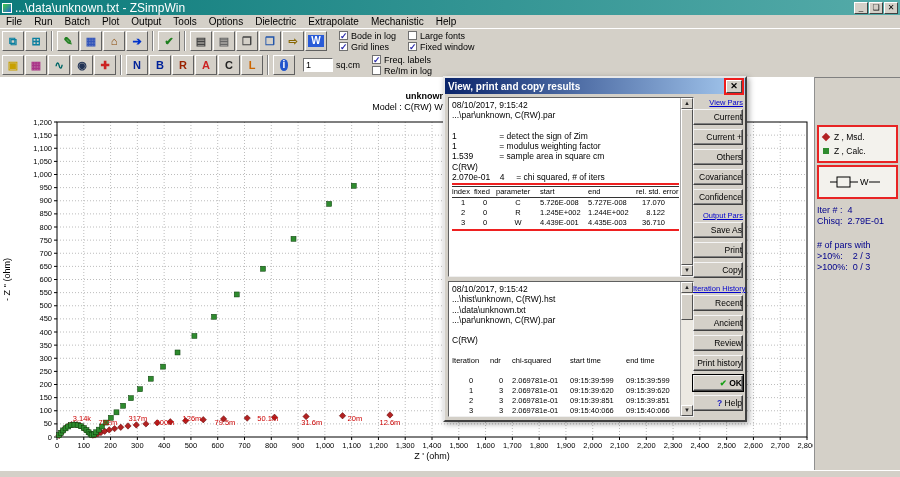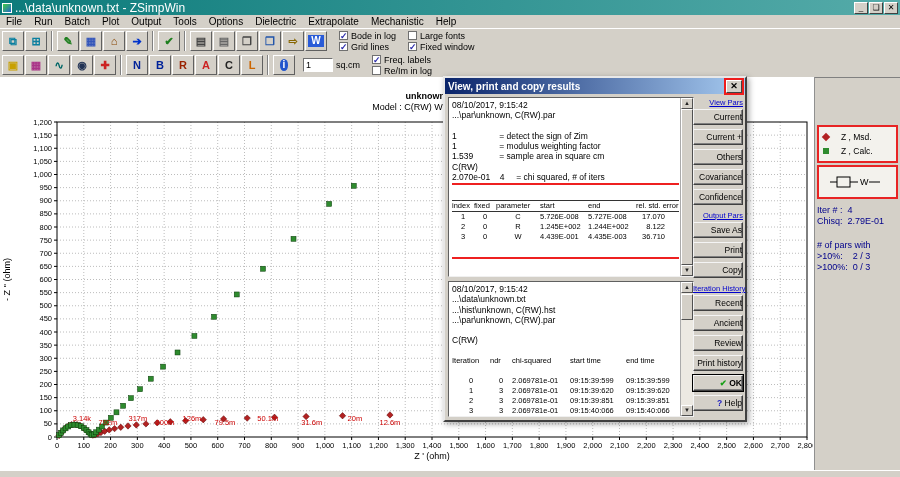--- a/index.html
+++ b/index.html
@@ -25,41 +25,41 @@
 .check-row{display:flex;align-items:center;gap:3px;height:11px;font-size:9px;white-space:nowrap}
 .checkbox{width:9px;height:9px;background:#fff;border:1px solid #707070;font-size:9px;line-height:8px;text-align:center;color:#2a2aaa;font-weight:bold;flex:0 0 auto}
 .area-wrap{display:flex;align-items:center;gap:3px;margin-left:8px}
 .area-input{width:30px;height:14px;border:1px solid;border-color:#707070 #fff #fff #707070;font-size:9px;padding:0 2px;font-family:"Liberation Sans",sans-serif}
 
 .workspace{position:absolute;top:77px;left:0;right:0;height:393px;display:flex}
 .chart-panel{width:815px;background:#fff;border-right:1px solid #909090;position:relative}
 .right-panel{flex:1;padding:1px 2px;font-size:9px}
 .annot-box{border:2px solid #e82424;background:#f3f2ed;margin-bottom:2px;padding:3px 4px}
 .legend-box{margin-top:47px}
-.legend-row{display:flex;align-items:center;gap:12px;height:14px;color:#000;font-size:8.5px;white-space:nowrap}
+.legend-row{display:flex;align-items:center;gap:5px;height:14px;color:#000;font-size:8.5px;white-space:nowrap}
 .mk{width:6px;height:6px;flex:0 0 auto}
 .mk.diamond{transform:rotate(45deg)}
 .circuit-box{display:flex;align-items:center;justify-content:center;height:34px}
 .stats{color:#00008b;margin-top:6px;line-height:11px;font-size:9px;white-space:pre}
 .pars{color:#00008b;margin-top:13px;line-height:11px;font-size:9px;white-space:pre}
 .statusbar{position:absolute;bottom:0;left:0;right:0;height:7px;background:#d4d0c8;border-top:1px solid #fff}
 
 .dialog{position:absolute;left:443px;top:76px;width:304px;height:346px;background:#d4d0c8;border:2px solid;border-color:#e8e8e8 #404040 #404040 #e8e8e8;box-shadow:2px 2px 6px rgba(0,0,0,.35)}
 .dlg-title{height:16px;background:linear-gradient(90deg,#0a246a,#a6caf0);display:flex;align-items:center;padding:0 3px;color:#fff;font-size:10px;font-weight:bold}
 .dlg-close{margin-left:auto;width:16px;height:13px;background:#d4d0c8;border:1px solid;border-color:#fff #404040 #404040 #fff;text-align:center;font-size:9px;line-height:11px;color:#000;outline:2px solid #ee1c1c}
 .dlg-body{position:relative;height:326px}
 .textarea{position:absolute;left:3px;width:246px;background:#fff;border:1px solid;border-color:#606060 #f0f0f0 #f0f0f0 #606060}
 .ta1{top:3px;height:180px}
 .ta2{top:187px;height:136px}
 .ta-content{position:absolute;left:3px;top:2px;right:14px;bottom:2px;font-size:8.5px;line-height:10.3px;white-space:pre;overflow:hidden}
 .vscroll{position:absolute;top:0;right:0;bottom:0;width:13px;background:#ece9e2;border-left:1px solid #aaa}
 .sb-btn{position:absolute;left:0;width:12px;height:11px;background:#d4d0c8;border:1px solid;border-color:#fff #505050 #505050 #fff;font-size:6px;text-align:center;line-height:9px;color:#222}
 .sb-up{top:0}.sb-dn{bottom:0}
 .sb-thumb{position:absolute;left:0;width:12px;background:#d4d0c8;border:1px solid;border-color:#fff #505050 #505050 #fff}
-.ptable{outline:2px solid #ee2020;margin:3px 0 3px;padding:15px 0;background:#fff}
+.ptable{outline:2px solid #ee2020;margin:3px 0 3px;padding:1px 0;background:#fff}
 .prow{display:grid;grid-template-columns:22px 22px 44px 48px 48px 1fr;font-size:7.5px;line-height:10px;white-space:nowrap}
 .prow.hdr{border-top:1px solid #333;border-bottom:1px solid #333}
 .itable .prow{grid-template-columns:38px 22px 58px 56px 1fr}
 .dlg-buttons{position:absolute;top:2px;right:2px;width:50px;display:flex;flex-direction:column}
 .dlg-link{color:#0000cc;text-decoration:underline;font-size:7.5px;text-align:right;white-space:nowrap;margin:2px 0 2px;cursor:default}
 .dlg-btn{height:16px;margin-bottom:4px;background:#d4d0c8;border:1px solid;border-color:#f4f4f4 #404040 #404040 #f4f4f4;box-shadow:inset -1px -1px 0 #808080;font-size:8.5px;text-align:right;line-height:14px;white-space:nowrap;cursor:default}
 .dlg-btn.ok{font-weight:bold;box-shadow:inset -1px -1px 0 #808080,0 0 0 1px #000}
 .ok-check{color:#18a018;font-weight:bold}
 .help-q{color:#2020c0;font-weight:bold}
 </style>
@@ -536,21 +536,21 @@
               <span>4.435E-003</span>
               <span style="text-align: right; padding-right: 14px;">36.710</span>
             </div></div></div>
       <div class="vscroll">
         <div class="sb-btn sb-up">▲</div>
         <div class="sb-thumb" style="top:11px;bottom:11px"></div>
         <div class="sb-btn sb-dn">▼</div>
       </div>
     </div>
     <div class="textarea ta2">
-      <div class="ta-content" id="history-content"><div>08/10/2017, 9:15:42</div><div>...\data\unknown.txt</div><div>...\hist\unknown, C(RW).hst</div><div>...\par\unknown, C(RW).par</div><div> </div><div>C(RW)</div><div> </div><div class="itable"><div class="prow">
+      <div class="ta-content" id="history-content"><div>08/10/2017, 9:15:42</div><div>...\hist\unknown, C(RW).hst</div><div>...\data\unknown.txt</div><div>...\par\unknown, C(RW).par</div><div> </div><div>C(RW)</div><div> </div><div class="itable"><div class="prow">
               <span>Iteration</span>
               <span>ndr</span>
               <span>chi-squared</span>
               <span>start time</span>
               <span>end time</span>
             </div><div> </div><div class="prow">
               <span style="text-align: center;">0</span>
               <span style="text-align: center;">0</span>
               <span>2.069781e-01</span>
               <span>09:15:39:599</span>

